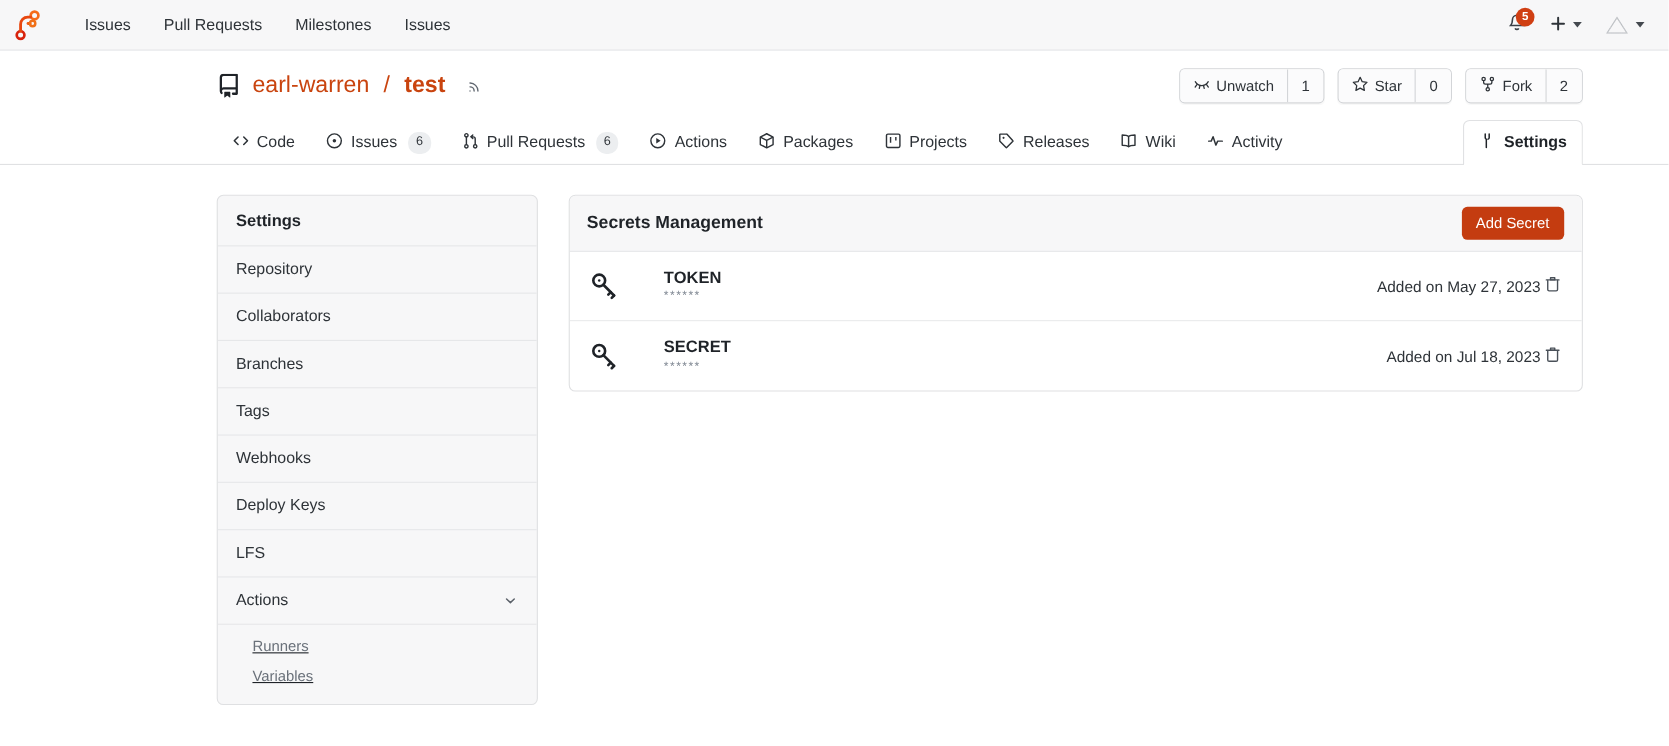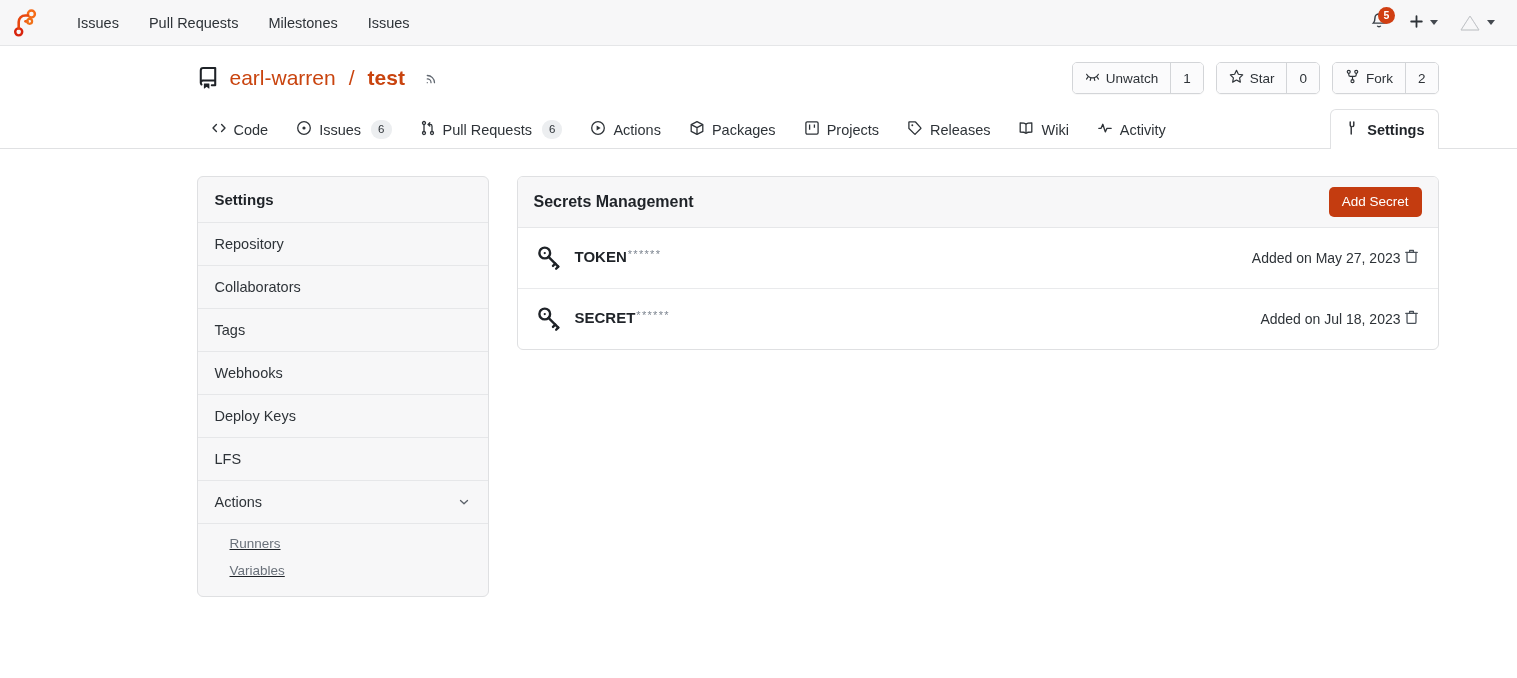--- a/index.html
+++ b/index.html
@@ -297,21 +297,21 @@
     border-bottom: 1px solid #e9eaec;
   }
   .secret-row:last-child { border-bottom: none; }
   .secret-key-icon {
     flex: none;
     margin-right: 11px;
     display: flex;
     align-items: center;
     color: #1f2328;
   }
-  .secret-info { display: flex; gap: 1px; }
+  .secret-info { display: flex; flex-direction: column; gap: 1px; margin-left: 29px; }
   .secret-name {
     font-size: 15px;
     font-weight: bold;
     color: #1f2328;
     line-height: 1.25;
   }
   .secret-mask {
     font-size: 11px;
     color: #7d8590;
     letter-spacing: 1.3px;
@@ -564,20 +564,23 @@
 <div class="page">
 
   <div class="sidebar">
     <div class="side-head">Settings</div>
 
     <div class="side-item">
       <span>Repository</span>
     </div>
     <div class="side-item">
       <span>Collaborators</span>
+    </div>
+    <div class="side-item">
+      <span>Branches</span>
     </div>
     <div class="side-item">
       <span>Tags</span>
     </div>
     <div class="side-item">
       <span>Webhooks</span>
     </div>
     <div class="side-item">
       <span>Deploy Keys</span>
     </div>

